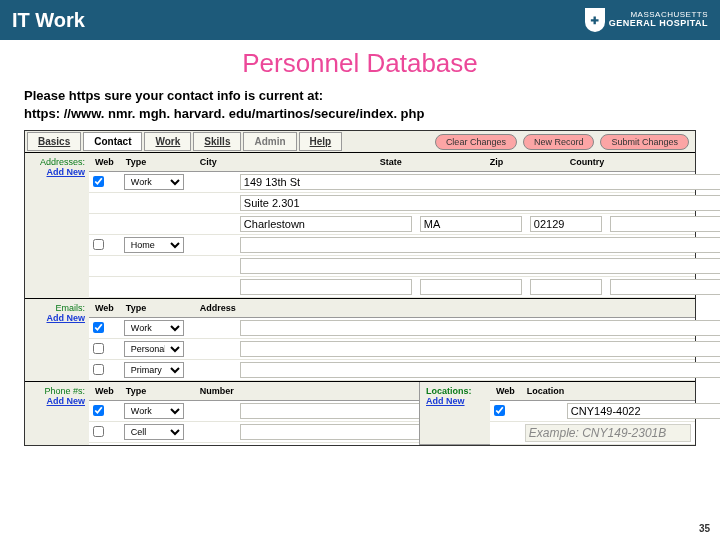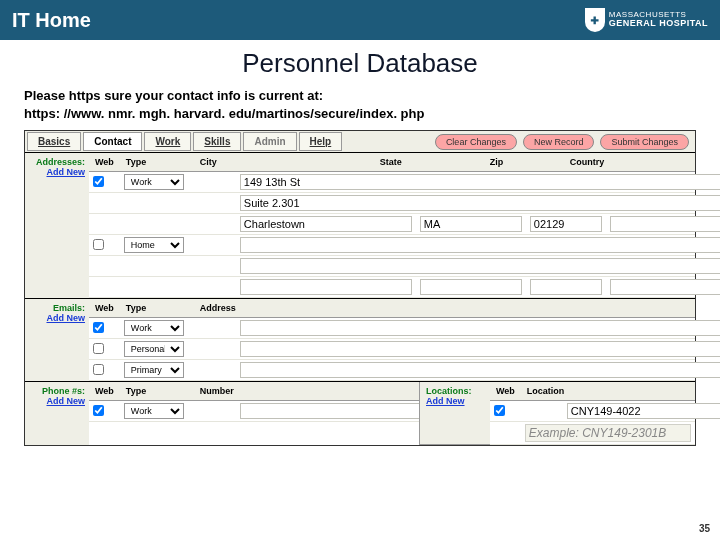--- a/index.html
+++ b/index.html
@@ -3,41 +3,41 @@
 <meta charset="utf-8">
 <style>
   * { box-sizing: border-box; margin: 0; padding: 0; }
   body { width: 720px; height: 540px; background: #fff; font-family: Arial, Helvetica, sans-serif; position: relative; }
   
   .header-bar { background: #1d5a7a; height: 40px; display: flex; align-items: center; justify-content: space-between; padding: 0 12px; }
   .it-group { color: #fff; font-weight: bold; font-size: 20px; font-family: "Arial Black", Arial, sans-serif; }
   .mgh-logo { display: flex; align-items: center; color: #fff; font-size: 8px; gap: 4px; }
   .mgh-shield { width: 20px; height: 24px; background: #fff; border-radius: 0 0 10px 10px; display:flex; align-items:center; justify-content:center; color:#1d5a7a; font-size:10px; font-weight:bold;}
   .mgh-text { line-height: 1.1; }
-  .mgh-text .l1 { font-size: 8px; letter-spacing: 0.5px; }
+  .mgh-text .l1 { font-size: 8px; letter-spacing: 0.5px; text-align: right; }
   .mgh-text .l2 { font-size: 9px; font-weight: bold; letter-spacing: 0.5px; }
 
   .main { padding: 8px 24px 0 24px; }
-  .title { text-align: center; font-size: 26px; font-weight: normal; margin-bottom: 8px; font-family: Arial, sans-serif; color:#0f172a;}
+  .title { text-align: center; font-size: 26px; font-weight: normal; margin-bottom: 8px; font-family: Arial, sans-serif; color:#ec4899;}
   .instruction { font-weight: bold; font-size: 13px; line-height: 1.35; margin-bottom: 8px; }
 
   .db-frame { border: 1px solid #333; background: #efefe6; width: 100%; font-size: 10px; }
   
   .tab-row { display: flex; align-items: stretch; }
   .tabs { display: flex; gap: 2px; padding: 1px 2px; text-align: center; }
   .tab { border: 1px solid #999; background: #f7f7ef; padding: 3px 10px; font-size: 10px; font-weight: bold; color: #333; text-decoration: underline; cursor: pointer; }
   .tab.active { background: #fff; text-decoration: none; color:#000;}
   .tab:nth-child(5){ text-decoration:none; color:#777;}
   .tab-spacer { flex: 1; }
   .action-btns { display: flex; gap: 6px; padding: 2px 6px; align-items: center; }
   .action-btn { border: 1px solid #888; background: #fca5a5; font-size: 9px; padding: 2px 10px; border-radius: 9px; cursor: pointer; color:#333;}
 
   .section { display: flex; border-top: 1px solid #000; }
   .section-label { width: 64px; padding: 4px 4px; text-align: right; font-size: 9px; }
-  .section-label .lab-title { color: #0a7a1a; font-weight: bold; }
+  .section-label .lab-title { color: #0a7a1a; font-weight: normal; }
   .section-label .add-new { color: #1a3bd6; text-decoration: underline; cursor: pointer; font-weight: bold; }
   .section-body { flex: 1; background: #fff; }
 
   table.grid { width: 100%; border-collapse: collapse; }
   table.grid th { background: #efefe6; font-size: 9px; text-align: left; padding: 4px 6px; font-weight: bold; border-bottom: 1px solid #999;}
   table.grid td { padding: 2px 4px; vertical-align: middle; border-bottom: 1px solid #e5e5dc; }
   
   .ck { width: 11px; height: 11px; }
   .sel { font-size: 9px; width: 60px; height: 16px; border: 1px solid #999; background:#fff; padding: 0 2px; }
   .fld { width: 100%; height: 16px; border: 1px solid #c0c0b8; background: #fff; font-size: 11px; padding: 1px 3px; margin-left: 42px; }
@@ -53,21 +53,21 @@
 
   col.c-web { width: 30px; }
   col.c-type { width: 74px; }
 
   .page-num { position: absolute; bottom: 6px; right: 10px; font-size: 10px; font-weight: bold; color:#333; }
 </style>
 </head>
 <body>
 
 <div class="header-bar">
-  <div class="it-group">IT Home</div>
+  <div class="it-group">IT Work</div>
   <div class="mgh-logo">
     <div class="mgh-shield">✚</div>
     <div class="mgh-text">
       <div class="l1">MASSACHUSETTS</div>
       <div class="l2">GENERAL HOSPITAL</div>
     </div>
   </div>
 </div>
 
 <div class="main">
@@ -217,20 +217,25 @@
                 <tr>
               <th>Web</th>
               <th>Type</th>
               <th>Number</th>
             </tr>
             <tr>
               <td><input type="checkbox" class="ck" checked="" style=""></td>
               <td><select class="sel"><option>Work</option></select></td>
               <td><input class="fld" style=""></td>
             </tr>
+            <tr>
+              <td><input type="checkbox" class="ck" style=""></td>
+              <td><select class="sel"><option>Cell</option></select></td>
+              <td><input class="fld" style=""></td>
+            </tr>
           </tbody>
             </table>
         </div>
         <div class="loc-wrap">
           <table class="grid">
             <colgroup>
                 <col style="width:70px">
                 <col class="c-web">
                 <col>
               </colgroup>

